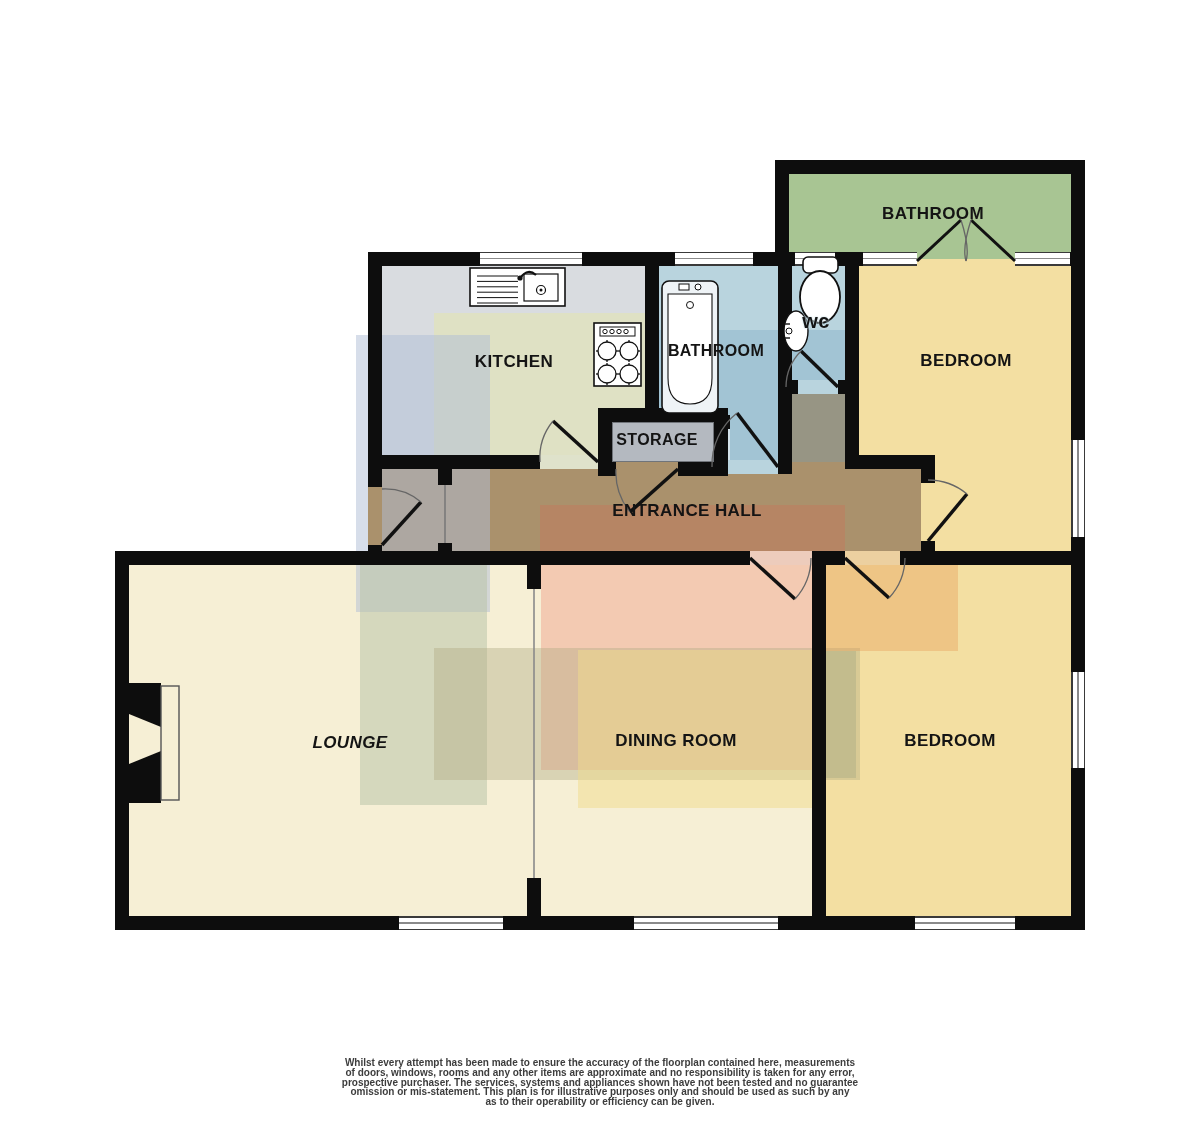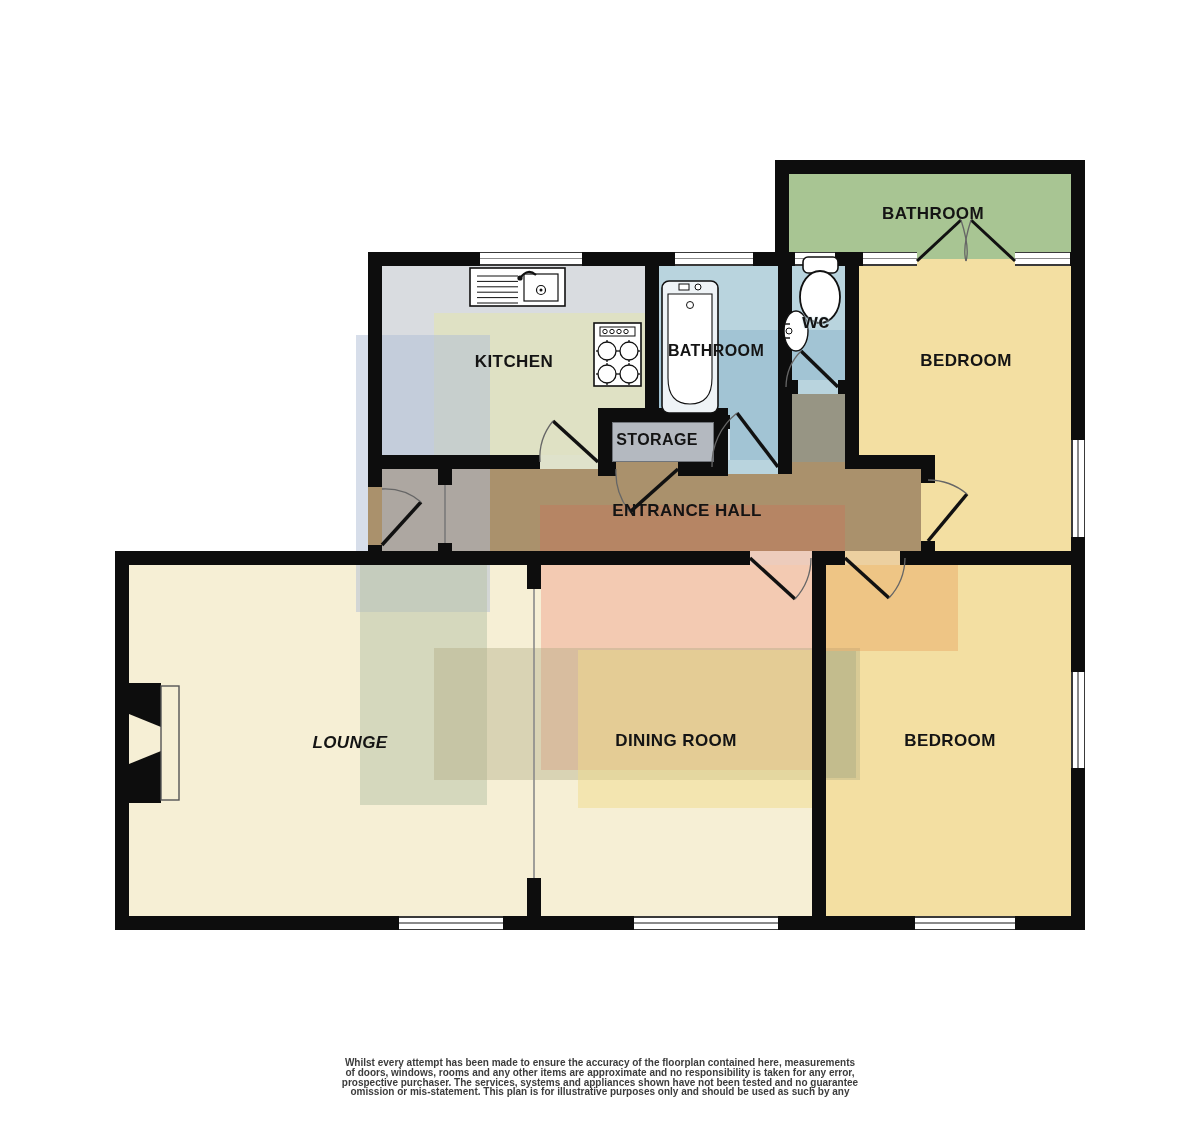--- a/index.html
+++ b/index.html
@@ -249,14 +249,15 @@
 <span class="lbl" style="left:350px;top:743px;font-style:italic;">LOUNGE</span>
 <span class="lbl" style="left:676px;top:741px;">DINING ROOM</span>
 <span class="lbl" style="left:950px;top:741px;">BEDROOM</span>
 
 <div id="footer">
   <div class="disc">
     <div>Whilst every attempt has been made to ensure the accuracy of the floorplan contained here, measurements</div>
     <div>of doors, windows, rooms and any other items are approximate and no responsibility is taken for any error,</div>
     <div>prospective purchaser. The services, systems and appliances shown have not been tested and no guarantee</div>
     <div>omission or mis-statement. This plan is for illustrative purposes only and should be used as such by any</div>
+    <div>as to their operability or efficiency can be given.</div>
   </div>
 </div>
 
 </body></html>

